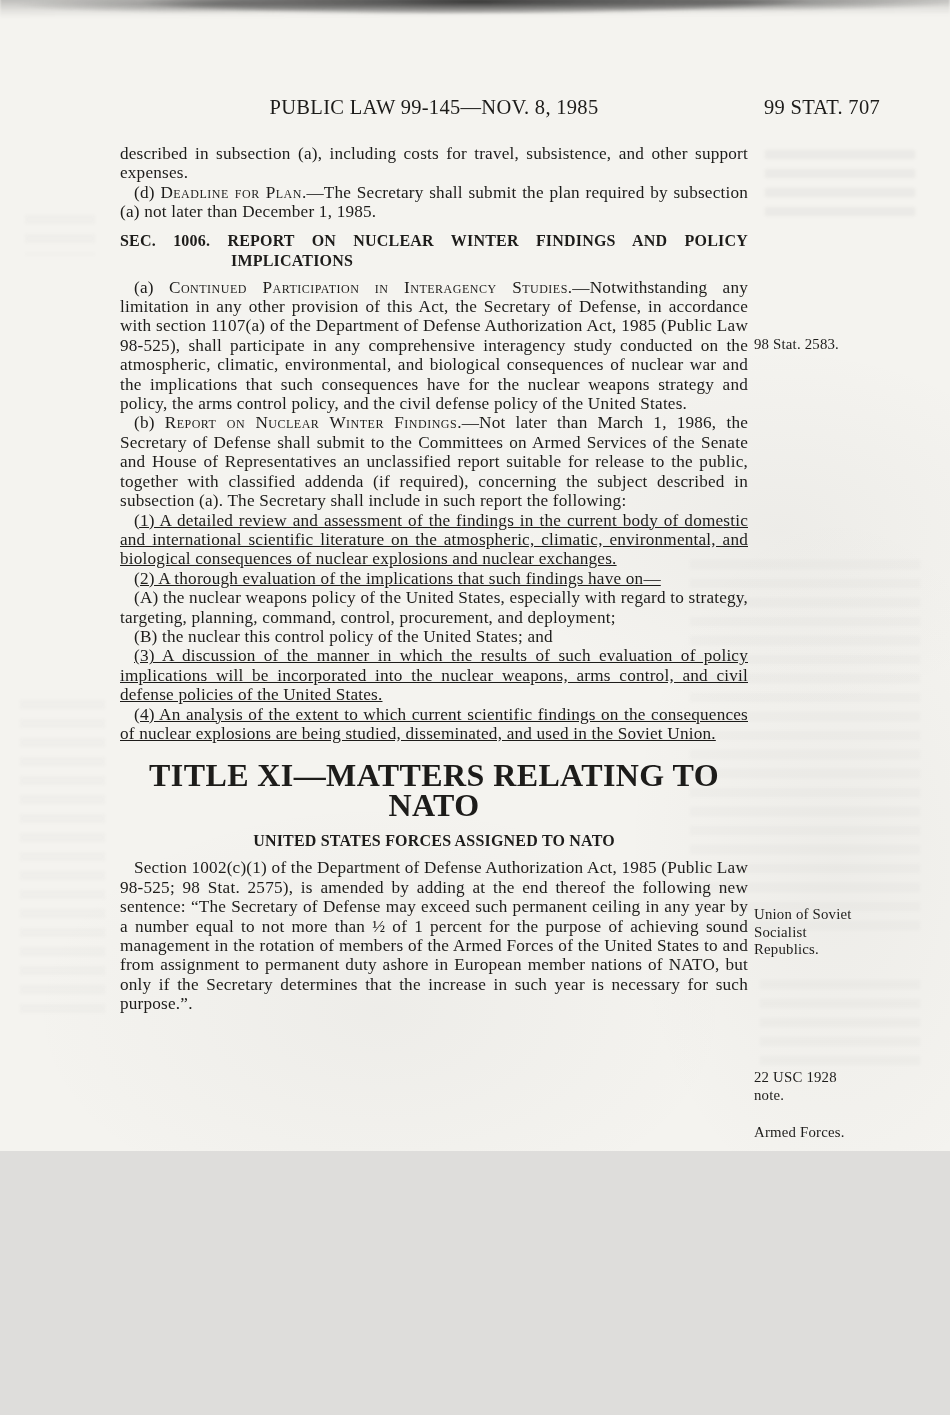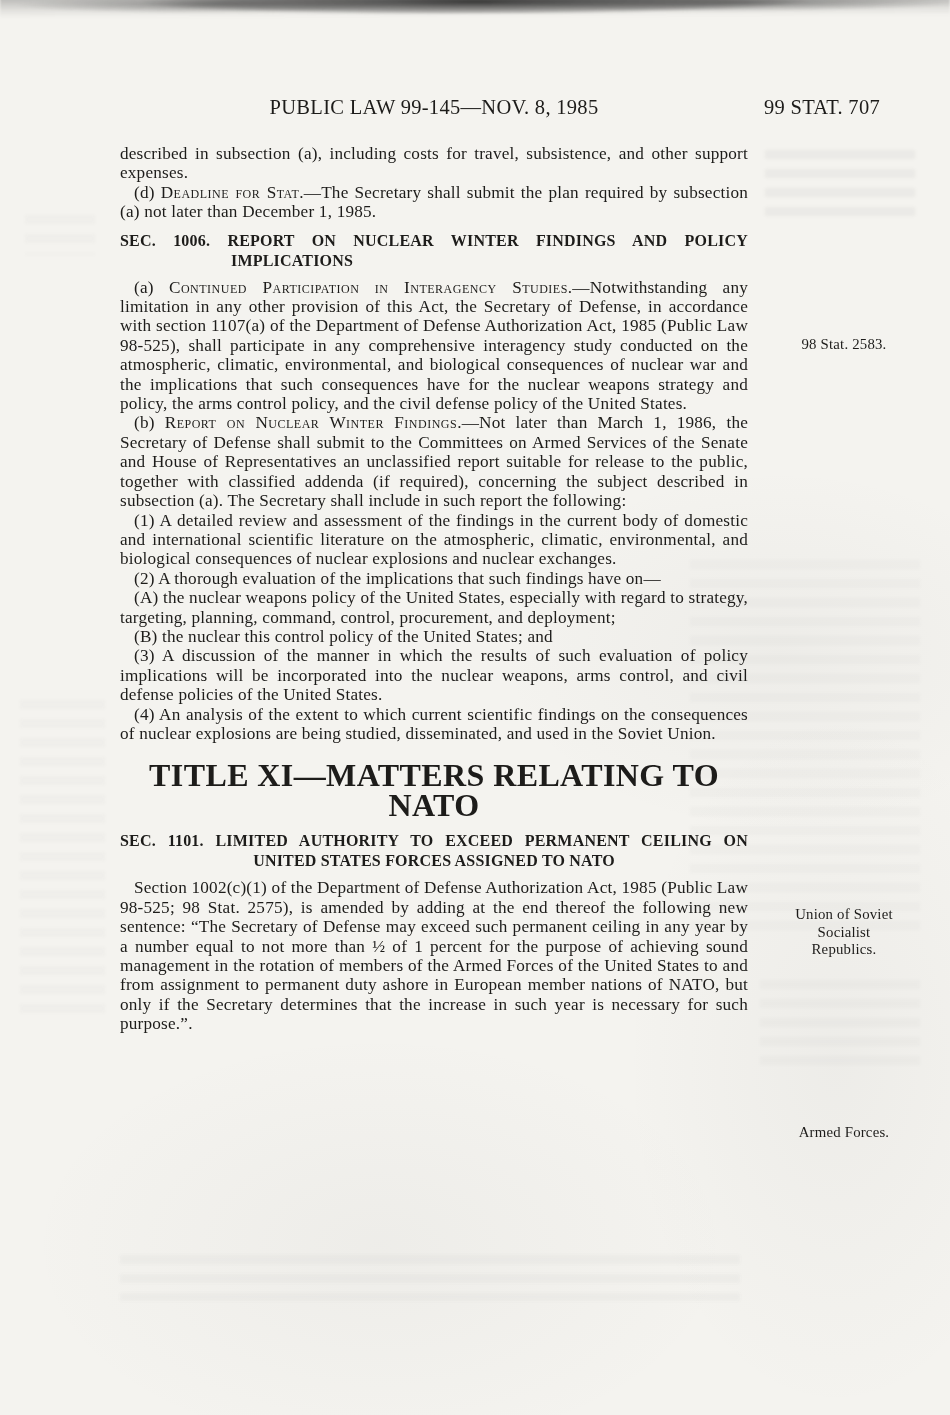--- a/index.html
+++ b/index.html
@@ -1,21 +1,21 @@
 <!DOCTYPE html>
 <html lang="en"><head>
 <meta charset="utf-8">
 <style>
   html, body {
     margin: 0; padding: 0;
     background: #dedddb;
   }
   .page {
     position: relative;
-    width: 950px; height: 1415px;
+    width: 950px; height: 1151px;
     margin: 0 auto;
     background:
       radial-gradient(ellipse 400px 260px at 82% 46%, rgba(110,110,110,0.05), transparent 70%),
       radial-gradient(ellipse 300px 500px at 88% 75%, rgba(110,110,110,0.05), transparent 70%),
       radial-gradient(ellipse 500px 300px at 40% 88%, rgba(120,120,120,0.05), transparent 70%),
       #f4f3ef;
     overflow: hidden;
     font-family: "Liberation Serif", "DejaVu Serif", serif;
     color: #1d1c1a;
   }
@@ -64,21 +64,21 @@
   .main-col {
     position: absolute; top: 144px; left: 120px; width: 628px;
     font-size: 17.2px; line-height: 19.4px;
     text-align: justify;
     letter-spacing: 0.2px;
   }
   .main-col p { margin: 0; text-indent: 14px; }
   .main-col p.noindent { text-indent: 0; }
   .sc { font-variant: small-caps; letter-spacing: 0.5px; }
 
-  .lvl1 { margin-left: 18px; text-indent: 14px; }
+  .lvl1 { margin-left: 18px; text-indent: 14px; text-decoration: underline; }
   .lvl2 { margin-left: 42px; text-indent: 15px; }
 
   .sec-heading {
     margin: 9px 0 7px 0;
     font-weight: bold;
     font-size: 16px; line-height: 20px;
     letter-spacing: 0.2px;
   }
   .sec-heading .l1 { display: block; text-align: justify; text-align-last: justify; }
   .sec-heading .l2-indent { display: block; margin-left: 111px; text-align: left; text-align-last: left; }
@@ -90,21 +90,21 @@
     font-weight: bold;
     font-size: 32px; line-height: 30px;
     letter-spacing: 0.4px;
   }
 
   .margin-note {
     position: absolute; left: 754px; width: 180px;
     font-size: 14.8px; line-height: 17.6px;
     text-align: left; letter-spacing: 0.2px;
   }
-  .note-line { display: block; text-align: center; }
+  .note-line { display: block; }
   .note-stat   { top: 336px; }
   .note-ussr   { top: 906px; }
   .note-usc    { top: 1069px; }
   .note-armed  { top: 1124px; }
 </style>
 </head>
 <body>
 
 <div class="page">
 
@@ -118,57 +118,60 @@
 
   <div class="running-head">
     <span class="law-title">PUBLIC LAW 99-145—NOV. 8, 1985</span>
     <span class="stat-page">99 STAT. 707</span>
   </div>
 
   <div class="main-col">
 
     <p class="noindent">described in subsection (a), including costs for travel, subsistence, and other support expenses.</p>
 
-    <p><span>(d) </span><span class="sc">Deadline for Stat</span><span>.—The Secretary shall submit the plan required by subsection (a) not later than December 1, 1985.</span></p>
+    <p><span>(d) </span><span class="sc">Deadline for Plan</span><span>.—The Secretary shall submit the plan required by subsection (a) not later than December 1, 1985.</span></p>
 
     <div class="sec-heading">
       <span class="l1">SEC. 1006. REPORT ON NUCLEAR WINTER FINDINGS AND POLICY</span>
       <span class="l2-indent">IMPLICATIONS</span>
     </div>
 
     <p><span>(a) </span><span class="sc">Continued Participation in Interagency Studies</span><span>.—Notwithstanding any limitation in any other provision of this Act, the Secretary of Defense, in accordance with section 1107(a) of the Department of Defense Authorization Act, 1985 (Public Law 98-525), shall participate in any comprehensive interagency study conducted on the atmospheric, climatic, environmental, and biological consequences of nuclear war and the implications that such consequences have for the nuclear weapons strategy and policy, the arms control policy, and the civil defense policy of the United States.</span></p>
 
     <p><span>(b) </span><span class="sc">Report on Nuclear Winter Findings</span><span>.—Not later than March 1, 1986, the Secretary of Defense shall submit to the Committees on Armed Services of the Senate and House of Representatives an unclassified report suitable for release to the public, together with classified addenda (if required), concerning the subject described in subsection (a). The Secretary shall include in such report the following:</span></p>
 
     <p class="lvl1">(1) A detailed review and assessment of the findings in the current body of domestic and international scientific literature on the atmospheric, climatic, environmental, and biological consequences of nuclear explosions and nuclear exchanges.</p>
     <p class="lvl1">(2) A thorough evaluation of the implications that such findings have on—</p>
     <p class="lvl2">(A) the nuclear weapons policy of the United States, especially with regard to strategy, targeting, planning, command, control, procurement, and deployment;</p>
     <p class="lvl2">(B) the nuclear this control policy of the United States; and</p>
     <p class="lvl1">(3) A discussion of the manner in which the results of such evaluation of policy implications will be incorporated into the nuclear weapons, arms control, and civil defense policies of the United States.</p>
     <p class="lvl1">(4) An analysis of the extent to which current scientific findings on the consequences of nuclear explosions are being studied, disseminated, and used in the Soviet Union.</p>
 
     <div class="title-xi">TITLE XI—MATTERS RELATING TO NATO</div>
 
     <div class="sec-heading">
-      <span class="l1">SEC. 1101. LIMITED AUTHORITY TO EXCEED PERMANENT CEILING ON</span>
       <span class="l2-center">UNITED STATES FORCES ASSIGNED TO NATO</span>
     </div>
 
     <p>Section 1002(c)(1) of the Department of Defense Authorization Act, 1985 (Public Law 98-525; 98 Stat. 2575), is amended by adding at the end thereof the following new sentence: “The Secretary of Defense may exceed such permanent ceiling in any year by a number equal to not more than ½ of 1 percent for the purpose of achieving sound management in the rotation of members of the Armed Forces of the United States to and from assignment to permanent duty ashore in European member nations of NATO, but only if the Secretary determines that the increase in such year is necessary for such purpose.”.</p>
 
   </div>
 
   <div class="margin-note note-stat">
     <span class="note-line">98 Stat. 2583.</span>
   </div>
 
   <div class="margin-note note-ussr">
     <span class="note-line">Union of Soviet</span>
     <span class="note-line">Socialist</span>
     <span class="note-line">Republics.</span>
   </div>
 
+  <div class="margin-note note-usc">
+    <span class="note-line">22 USC 1928</span>
+    <span class="note-line">note.</span>
+  </div>
 
   <div class="margin-note note-armed">
     <span class="note-line">Armed Forces.</span>
   </div>
 
 </div>
 
 </body></html>

